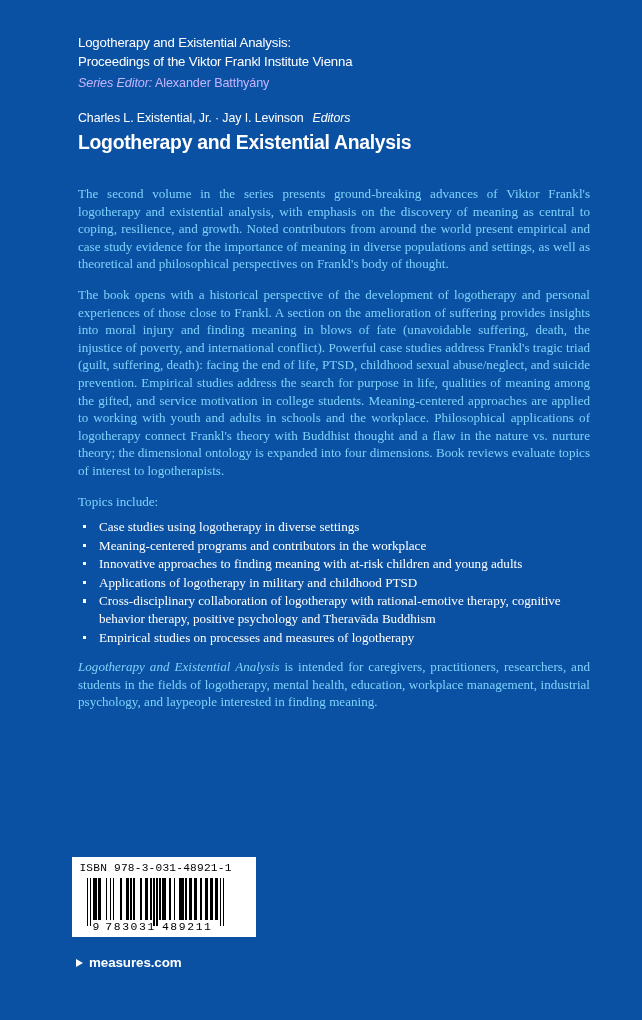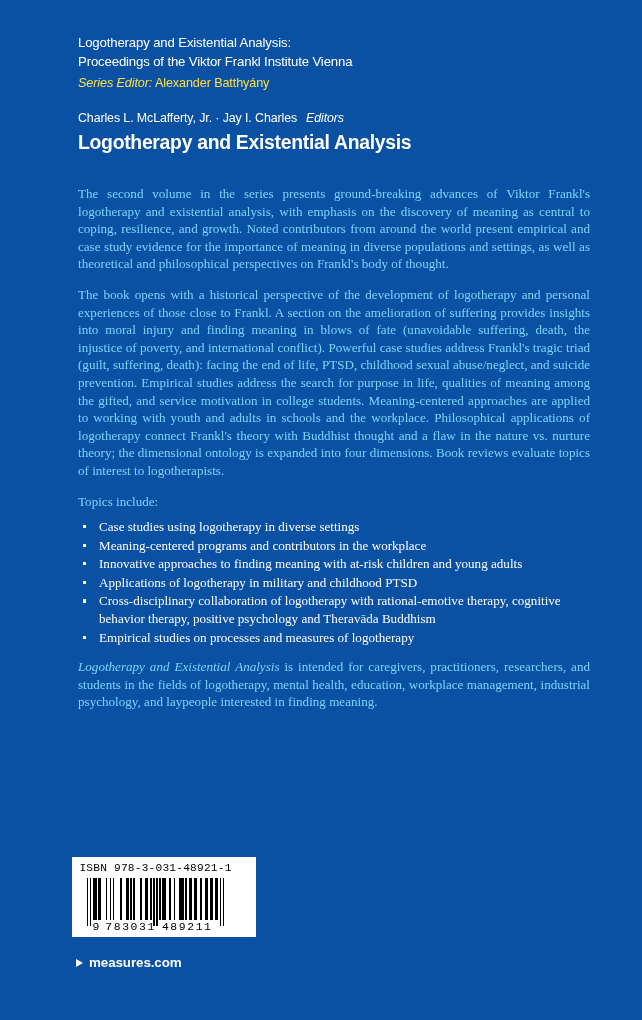--- a/index.html
+++ b/index.html
@@ -35,21 +35,21 @@
     font-weight: normal;
     font-size: 13.2px;
     line-height: 18.5px;
     color: #ffffff;
     letter-spacing: -0.15px;
   }
   .series-editor {
     font-family: "Liberation Sans", sans-serif;
     font-size: 12.6px;
     line-height: 20px;
-    color: #fde047;
+    color: #c4b5fd;
     margin-top: 2px;
     letter-spacing: -0.1px;
   }
   .series-editor .lbl {
     font-style: italic;
   }
 
   
   .editors-line {
     position: absolute;
@@ -215,21 +215,21 @@
   <div class="series-block">
     <div class="series-line">Logotherapy and Existential Analysis:</div>
     <div class="series-line">Proceedings of the Viktor Frankl Institute Vienna</div>
     <div class="series-editor">
       <span class="lbl">Series Editor:</span>
       <span>Alexander Batthyány</span>
     </div>
   </div>
 
   <div class="editors-line">
-    <span>Charles L. McLafferty, Jr. · Jay I. Charles</span><span class="role">Editors</span>
+    <span>Charles L. Existential, Jr. · Jay I. Levinson</span><span class="role">Editors</span>
   </div>
 
   <div class="book-title">Logotherapy and Existential Analysis</div>
 
   <div class="blurb">
     <p>The second volume in the series presents ground-breaking advances of Viktor Frankl's logotherapy and existential analysis, with emphasis on the discovery of meaning as central to coping, resilience, and growth. Noted contributors from around the world present empirical and case study evidence for the importance of meaning in diverse populations and settings, as well as theoretical and philosophical perspectives on Frankl's body of thought.</p>
     <p>The book opens with a historical perspective of the development of logotherapy and personal experiences of those close to Frankl. A section on the amelioration of suffering provides insights into moral injury and finding meaning in blows of fate (unavoidable suffering, death, the injustice of poverty, and international conflict). Powerful case studies address Frankl's tragic triad (guilt, suffering, death): facing the end of life, PTSD, childhood sexual abuse/neglect, and suicide prevention. Empirical studies address the search for purpose in life, qualities of meaning among the gifted, and service motivation in college students. Meaning-centered approaches are applied to working with youth and adults in schools and the workplace. Philosophical applications of logotherapy connect Frankl's theory with Buddhist thought and a flaw in the nature vs. nurture theory; the dimensional ontology is expanded into four dimensions. Book reviews evaluate topics of interest to logotherapists.</p>
     <p class="topics-intro">Topics include:</p>
 
     <ul class="topics">

